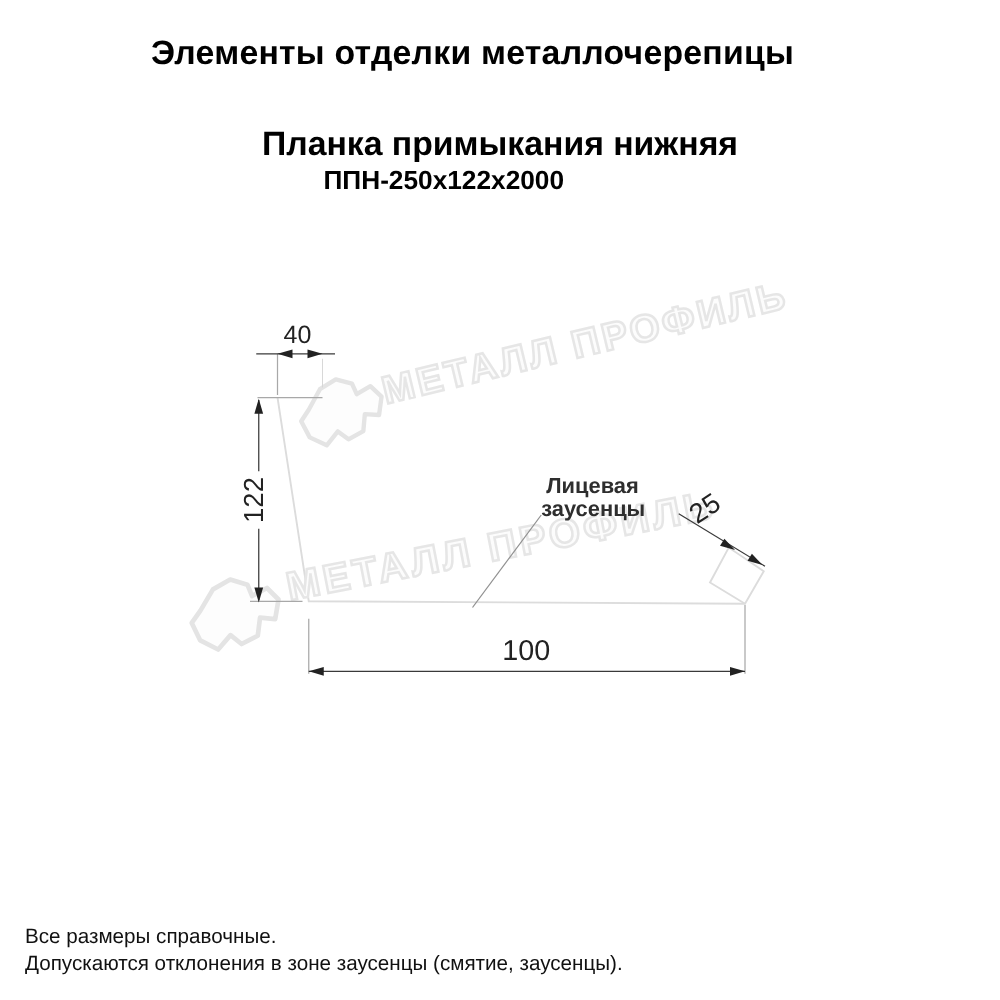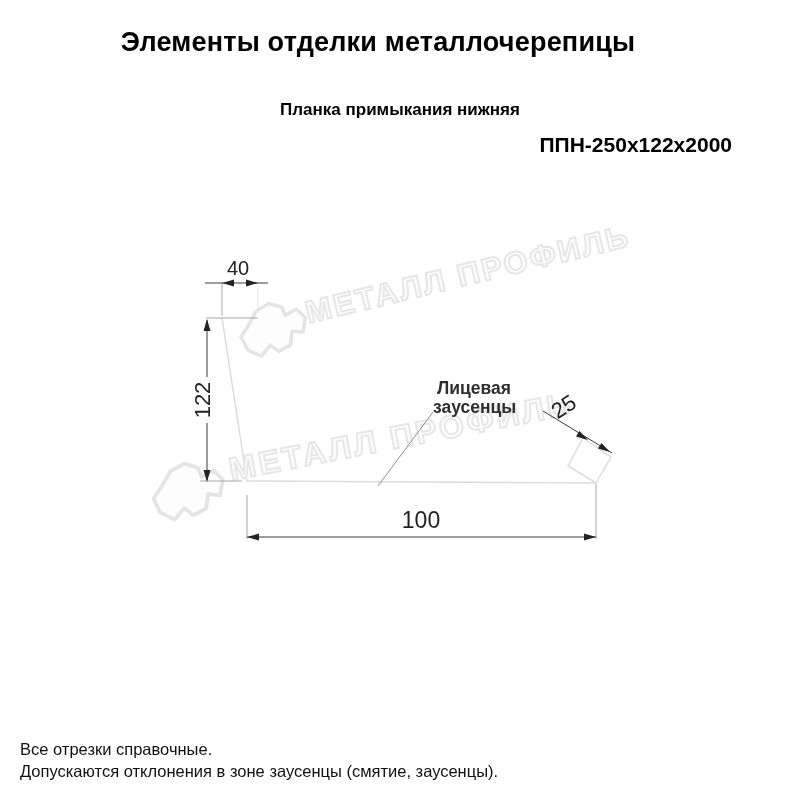--- a/index.html
+++ b/index.html
@@ -5,22 +5,22 @@
   html,body{margin:0;padding:0;}
   body{
     width:800px;height:800px;position:relative;background:#ffffff;
     font-family:"Liberation Sans", sans-serif;overflow:hidden;
   }
   .abs{position:absolute;}
   .title{
     left:0;top:27px;width:756px;text-align:center;
     font-size:27px;font-weight:bold;color:#000;letter-spacing:.2px;
   }
-  .sub1{left:0;top:100px;width:800px;text-align:center;font-size:17px;font-weight:bold;color:#000;}
-  .sub2{left:0;top:133px;width:710px;text-align:right;font-size:21px;font-weight:bold;color:#000;margin-left:22px;}
+  .sub1{left:0;top:100px;width:800px;text-align:center;font-size:27px;font-weight:bold;color:#000;}
+  .sub2{left:0;top:133px;width:710px;text-align:center;font-size:21px;font-weight:bold;color:#000;}
   svg.drawing{left:0;top:0;width:800px;height:800px;}
   .dimtext{color:#222;font-size:20px;text-align:center;}
   .d20{left:217px;top:257px;width:42px;}
   .d122{
     left:180px;top:388px;width:46px;height:24px;font-size:22px;
     transform:rotate(-90deg);background:#fff;line-height:24px;
   }
   .d250{left:391px;top:507px;width:60px;font-size:23px;}
   .d25{left:544px;top:394px;width:40px;font-size:22px;transform:rotate(-33deg);}
   .facelabel{
@@ -100,14 +100,14 @@
 <div class="abs dimtext d20">40</div>
 <div class="abs dimtext d122">122</div>
 <div class="abs dimtext d250">100</div>
 <div class="abs dimtext d25">25</div>
 
 <div class="abs facelabel">
   <div class="l1">Лицевая</div>
   <div class="l2">заусенцы</div>
 </div>
 
-<div class="abs footer f1">Все отрезки справочные.</div>
+<div class="abs footer f1">Все размеры справочные.</div>
 <div class="abs footer f2">Допускаются отклонения в зоне заусенцы (смятие, заусенцы).</div>
 
 </body></html>

